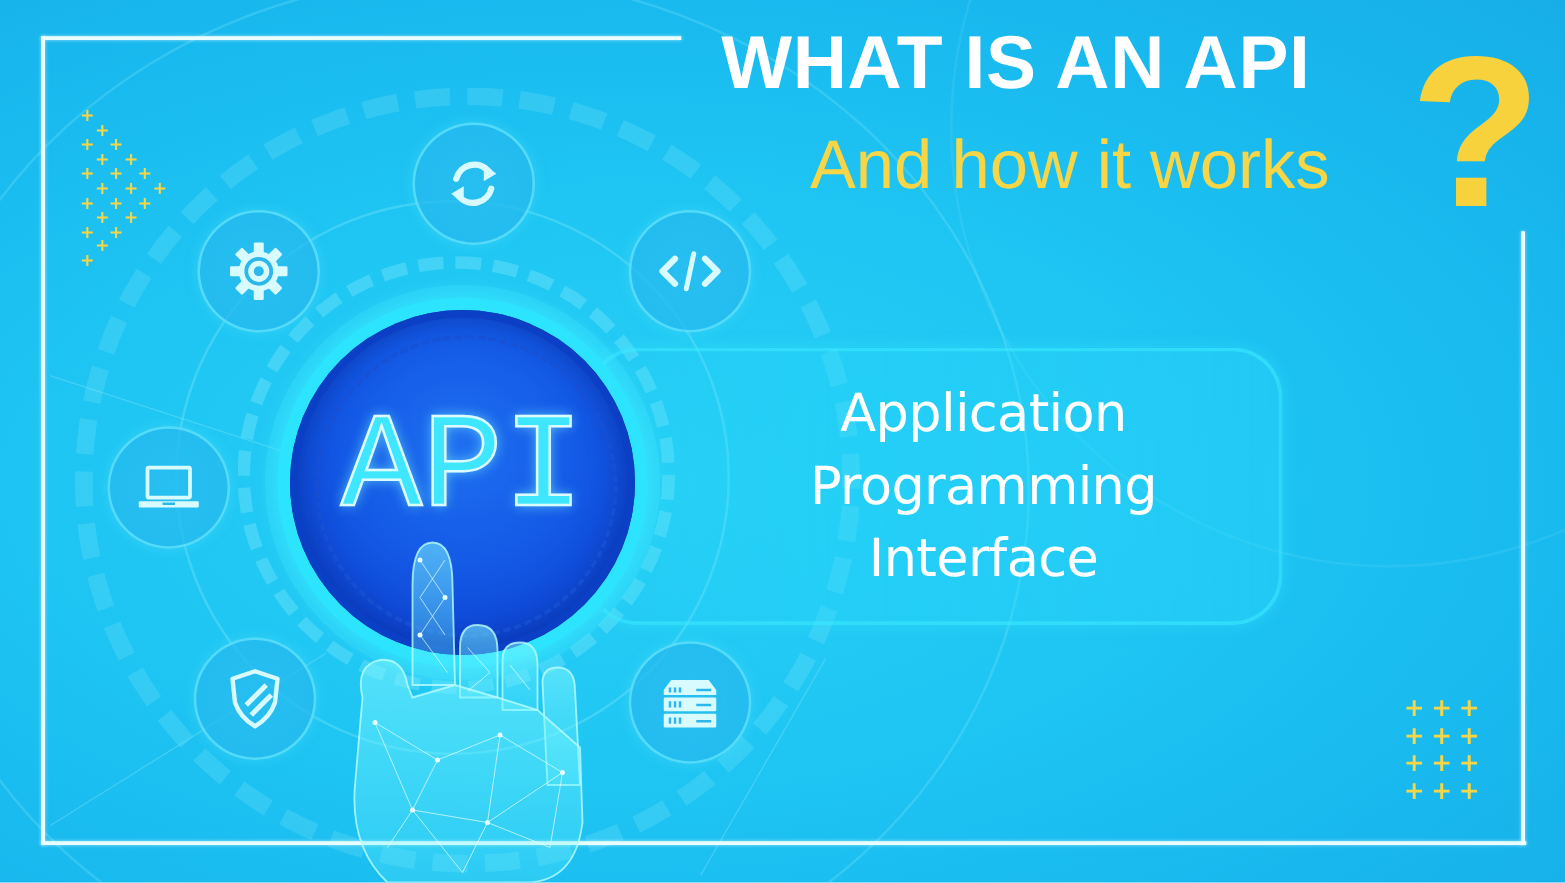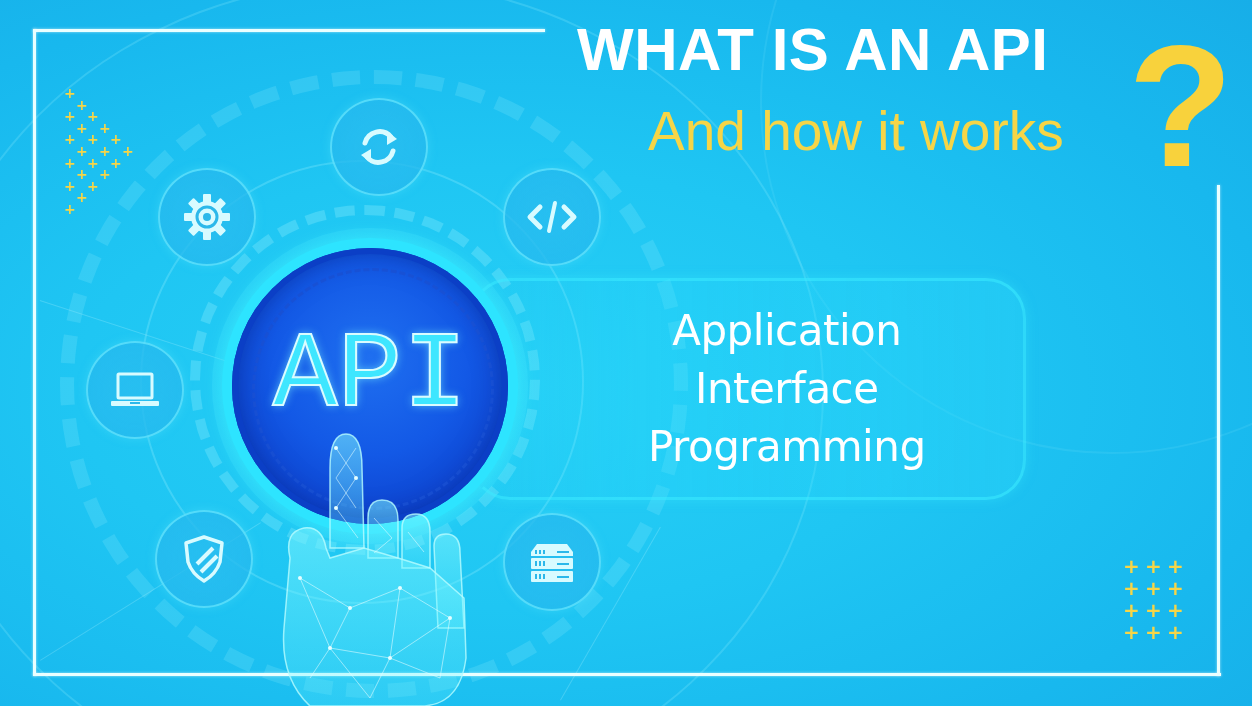--- a/index.html
+++ b/index.html
@@ -99,22 +99,22 @@
 <div class="deco-ray" style="left:560px; top:700px; width:200px; transform:rotate(-60deg);"></div>
 
 <div class="frame-line" style="left:33px; top:29px; width:512px; height:3px;"></div>
 <div class="frame-line" style="left:33px; top:29px; width:3px; height:647px;"></div>
 <div class="frame-line" style="left:33px; top:673px; width:1188px; height:3px;"></div>
 <div class="frame-line" style="left:1217px; top:185px; width:3px; height:491px;"></div>
 
 <div class="panel"></div>
 <div class="panel-text">
   <div>Application</div>
+  <div>Programming</div>
   <div>Interface</div>
-  <div>Programming</div>
 </div>
 
 <div class="title-main">WHAT IS AN API</div>
 <div class="title-sub">And how it works</div>
 <div class="qmark">?</div>
 
 <div class="icon-circle" style="left:158px; top:168px;">
   <svg width="52" height="52" viewBox="0 0 52 52">
     <g fill="#d8fbff">
       <circle cx="26" cy="26" r="16"></circle>

